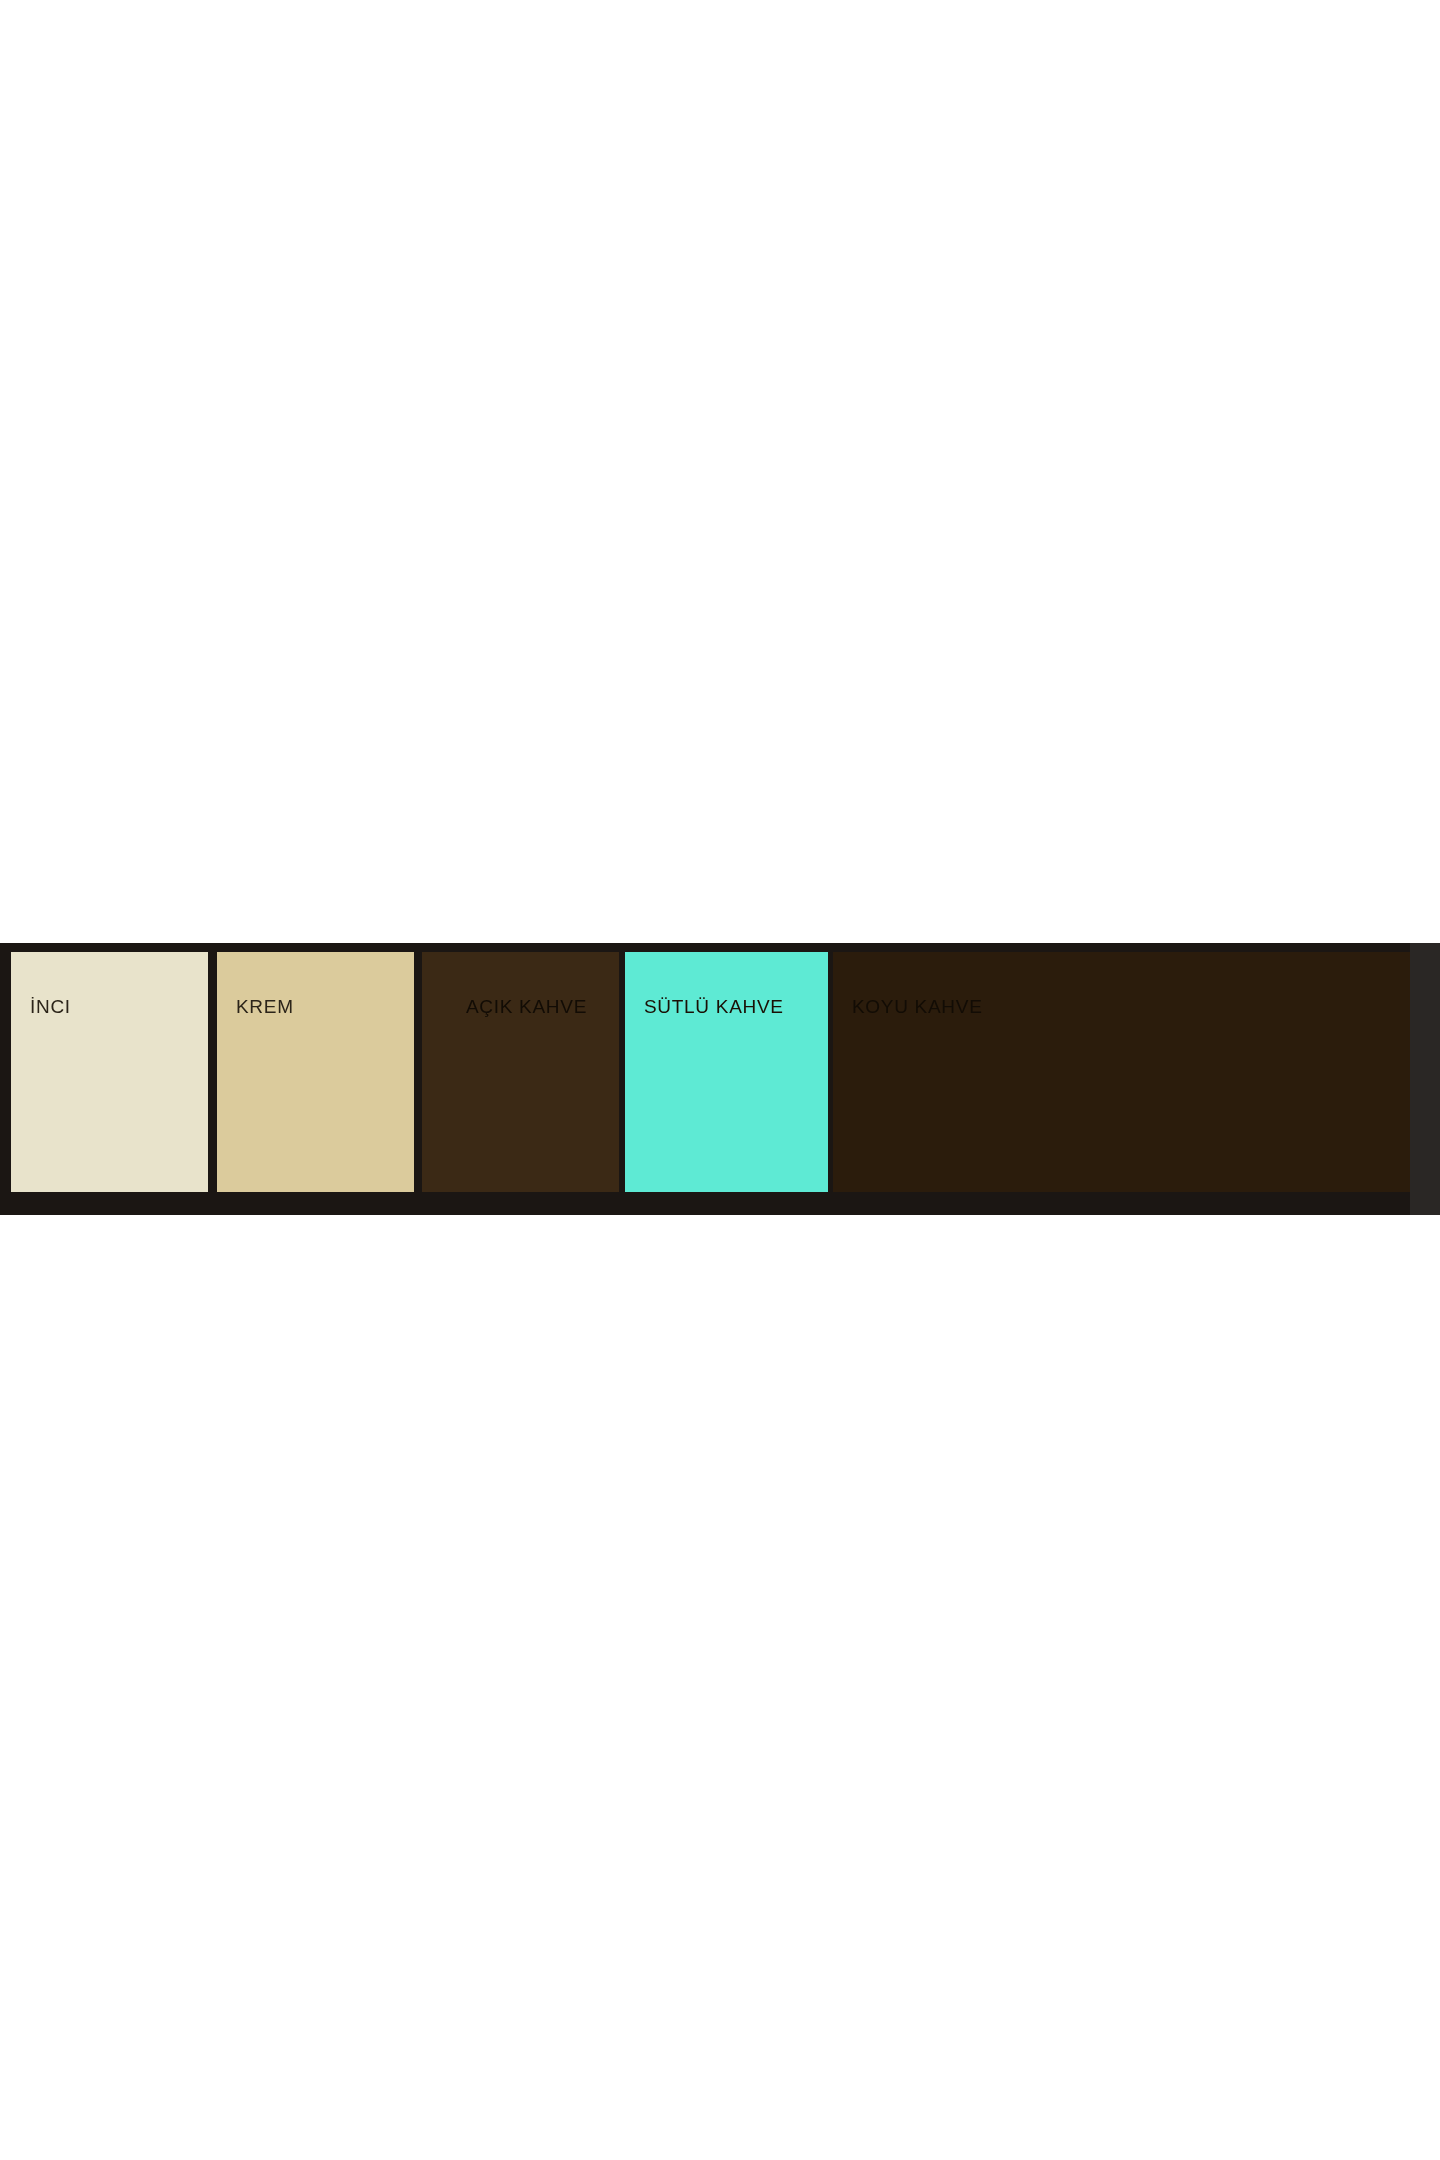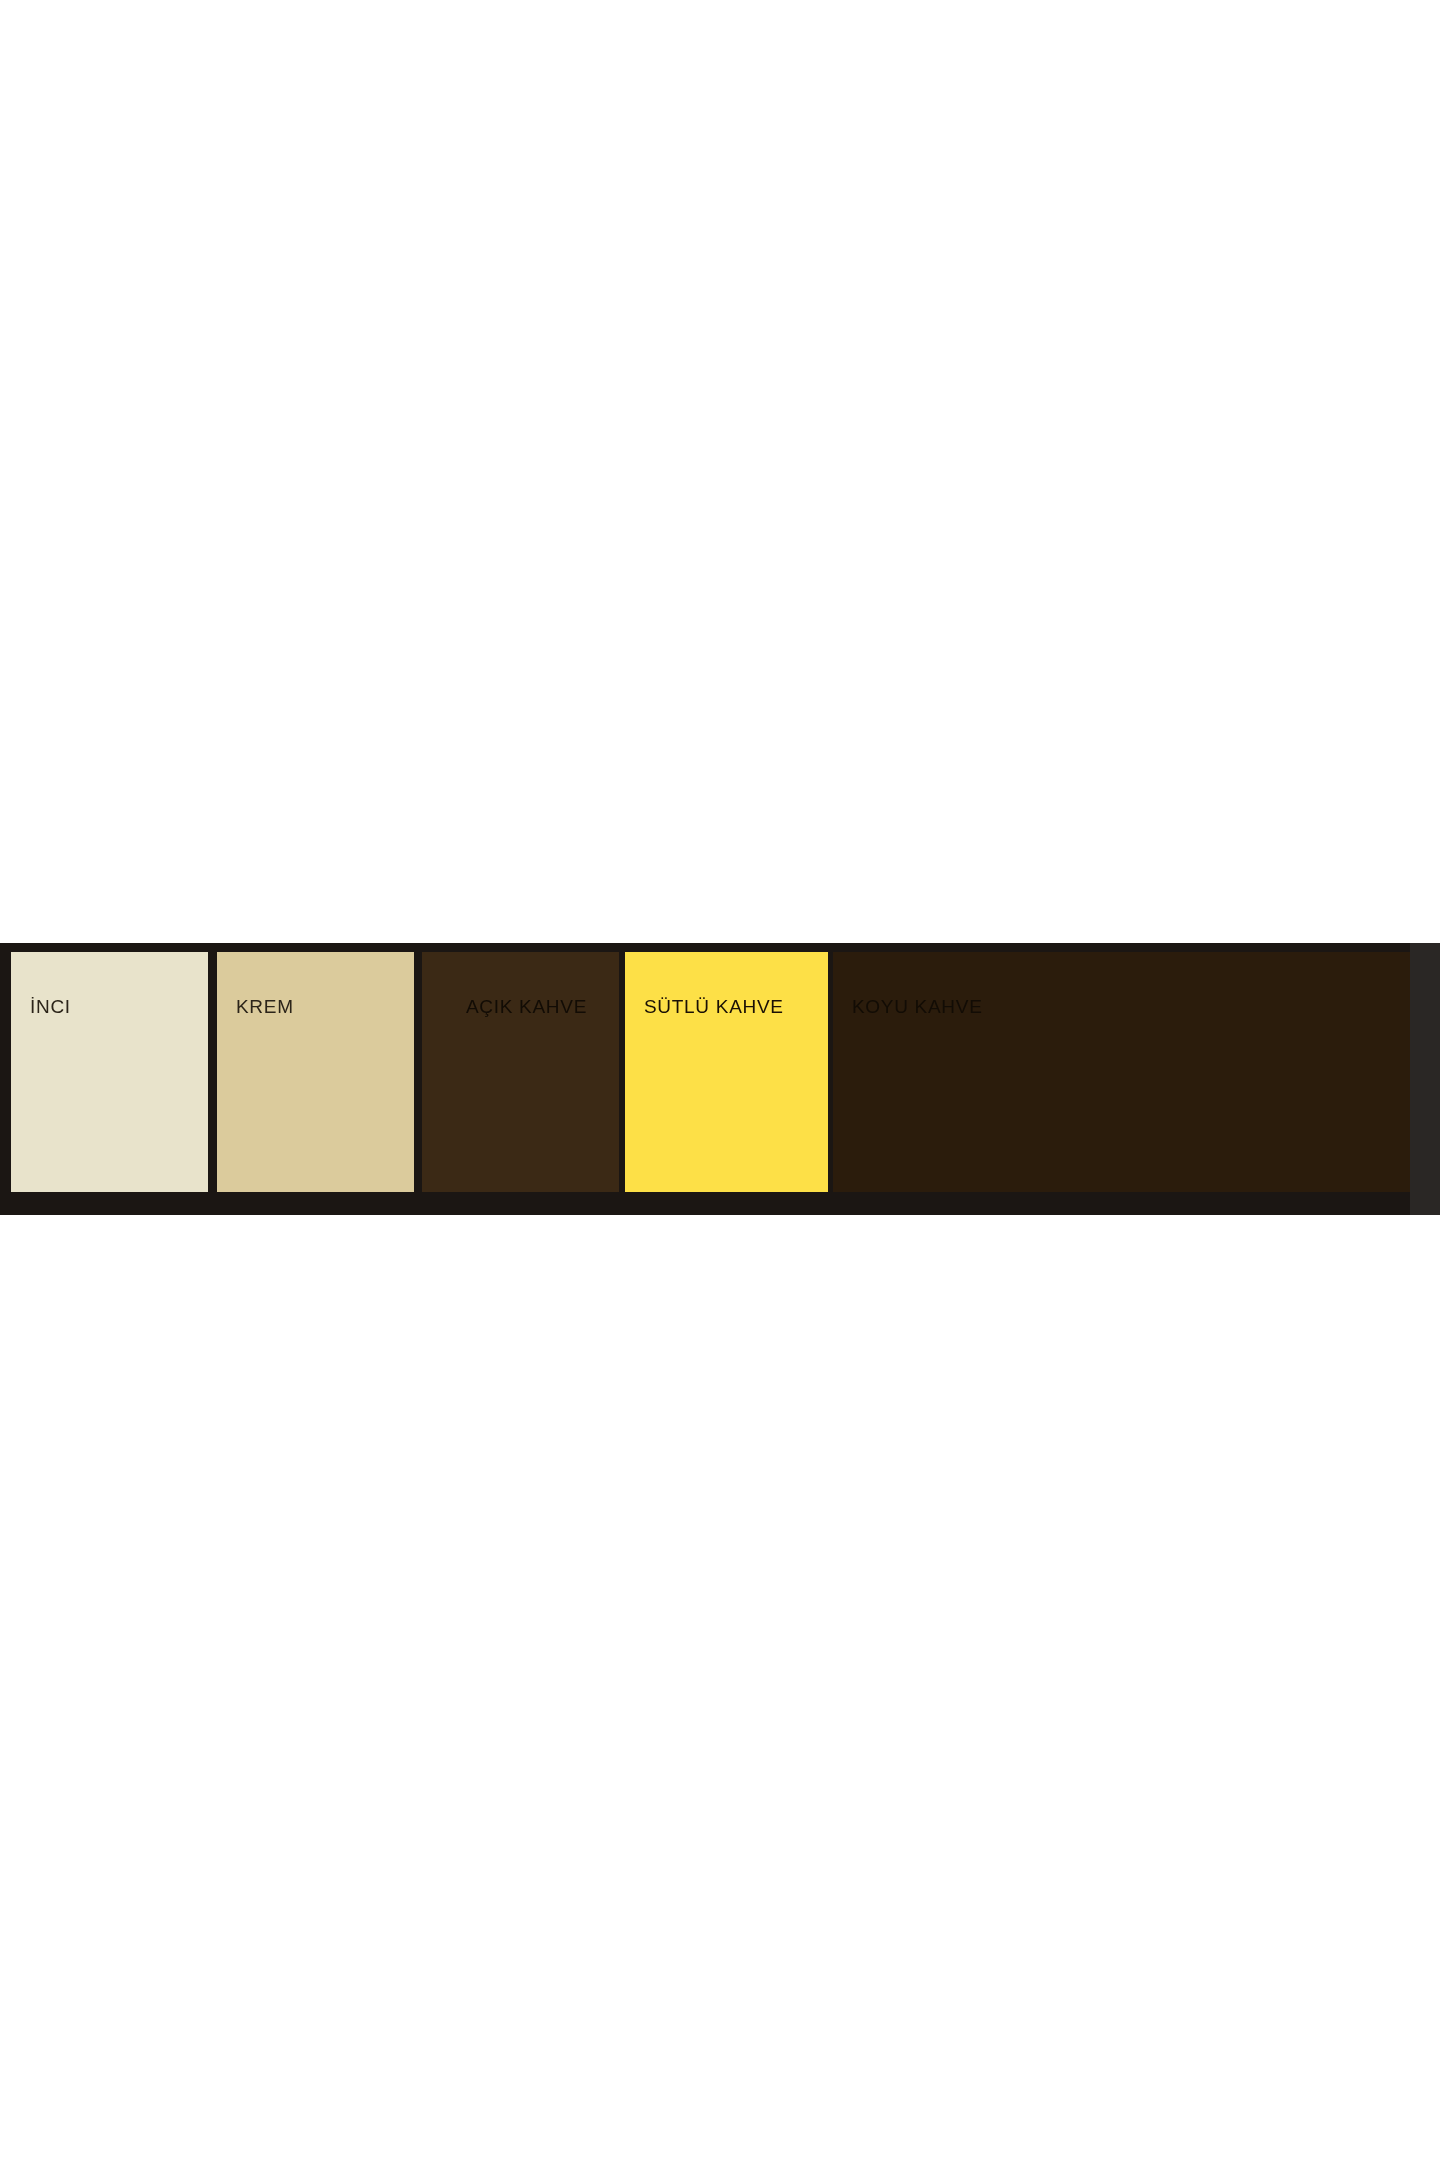--- a/index.html
+++ b/index.html
@@ -91,21 +91,21 @@
       </div>
 
       <div class="swatch" style="left: 217px; width: 197px; background: rgb(219, 203, 156);">
         <span class="swatch-label" style="color: rgb(43, 36, 25);">KREM</span>
       </div>
 
       <div class="swatch" style="left: 422px; width: 197px; background: rgb(59, 41, 21);">
         <span class="swatch-label" style="color: rgb(18, 12, 5); padding-left: 44px;">AÇIK KAHVE</span>
       </div>
 
-      <div class="swatch" style="left: 625px; width: 203px; background: #fde047;">
+      <div class="swatch" style="left: 625px; width: 203px; background: #5eead4;">
         <span class="swatch-label" style="color: rgb(26, 16, 5);">SÜTLÜ KAHVE</span>
       </div>
 
       <div class="swatch" style="left: 833px; width: 577px; background: rgb(43, 28, 12);">
         <span class="swatch-label" style="color: rgb(18, 12, 5);">KOYU KAHVE</span>
       </div>
 
     </div>
   </div>
 

